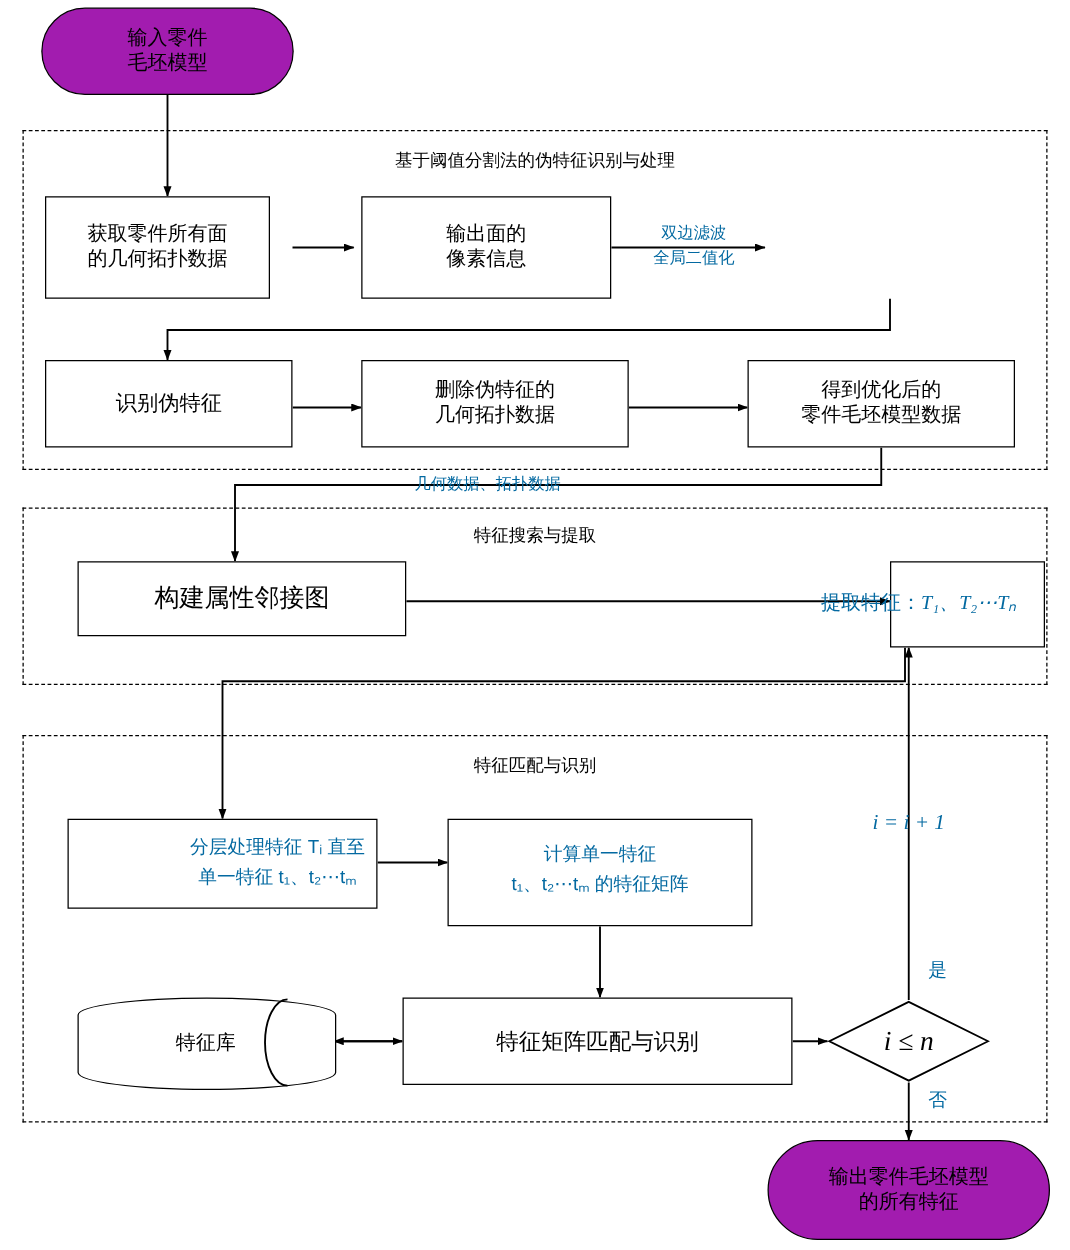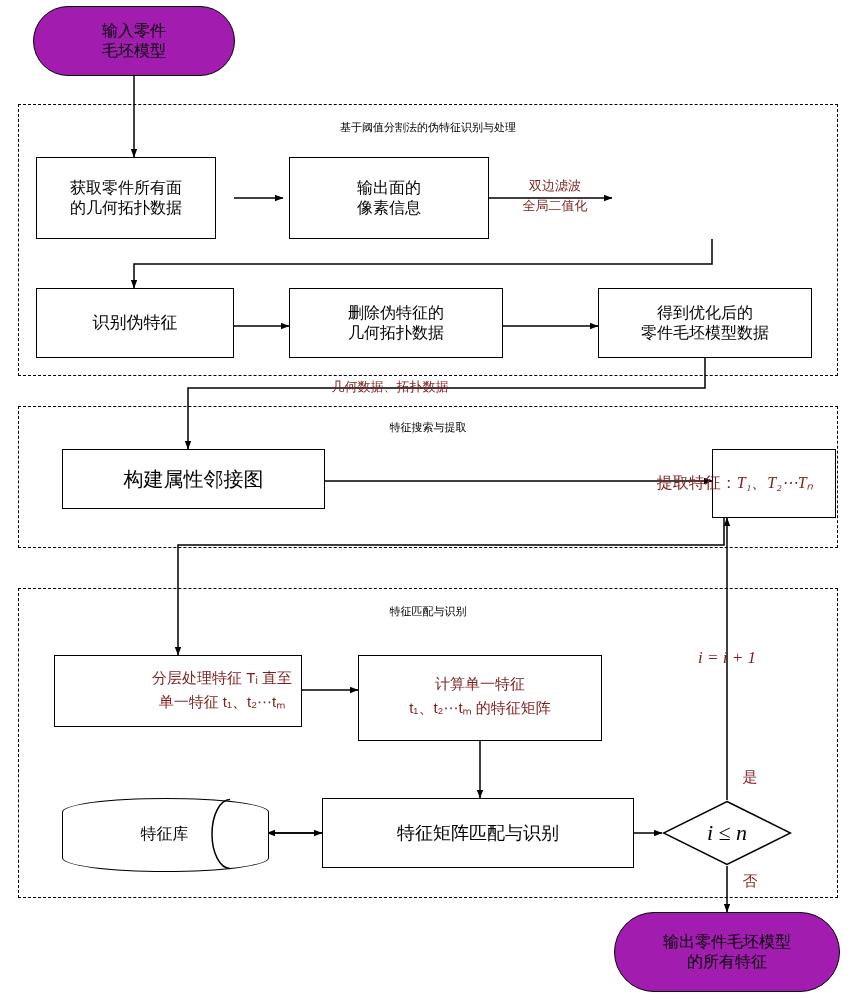--- a/index.html
+++ b/index.html
@@ -2,22 +2,22 @@
 <html><head>
 <meta charset="utf-8">
 <style>
   html,body{margin:0;padding:0;background:#ffffff;}
   body{width:856px;height:1000px;position:relative;font-family:"Liberation Sans",sans-serif;color:#000;}
   #canvas{position:absolute;left:0;top:0;width:856px;height:1000px;}
   .node{position:absolute;box-sizing:border-box;display:flex;align-items:center;justify-content:center;text-align:center;line-height:1.25;color:#000;}
   .box{border:1.5px solid #000;background:#fff;}
   .terminator{border:1.5px solid #000;background:#a21caf;border-radius:40px;}
   .group{position:absolute;box-sizing:border-box;border:1.5px dashed #000;background:transparent;}
-  .group-title{position:absolute;text-align:center;font-size:11px;color:#000;}
-  .lbl{position:absolute;font-size:14px;color:#7f1d1d;text-align:center;line-height:1.2;white-space:nowrap;}
+  .group-title{position:absolute;text-align:center;font-size:14px;color:#000;}
+  .lbl{position:absolute;font-size:14px;color:#0369a1;text-align:center;line-height:1.2;white-space:nowrap;}
   .lbl.small{font-size:13px;}
   .db{position:absolute;box-sizing:border-box;}
   .db .db-body{position:absolute;left:0;top:0;width:100%;height:100%;border:1.5px solid #000;border-radius:50%/14px;background:#fff;}
   .db .db-text{position:absolute;left:0;top:0;width:100%;height:100%;display:flex;align-items:center;justify-content:center;font-size:16px;}
   .diamond{position:absolute;}
   .diamond .d-text{position:absolute;left:0;top:0;width:100%;height:100%;display:flex;align-items:center;justify-content:center;font-size:22px;font-style:italic;font-family:"Liberation Serif",serif;}
   svg.edges{position:absolute;left:0;top:0;width:856px;height:1000px;pointer-events:none;}
   .mathi{font-family:"Liberation Serif",serif;font-style:italic;}
 </style>
 </head>

